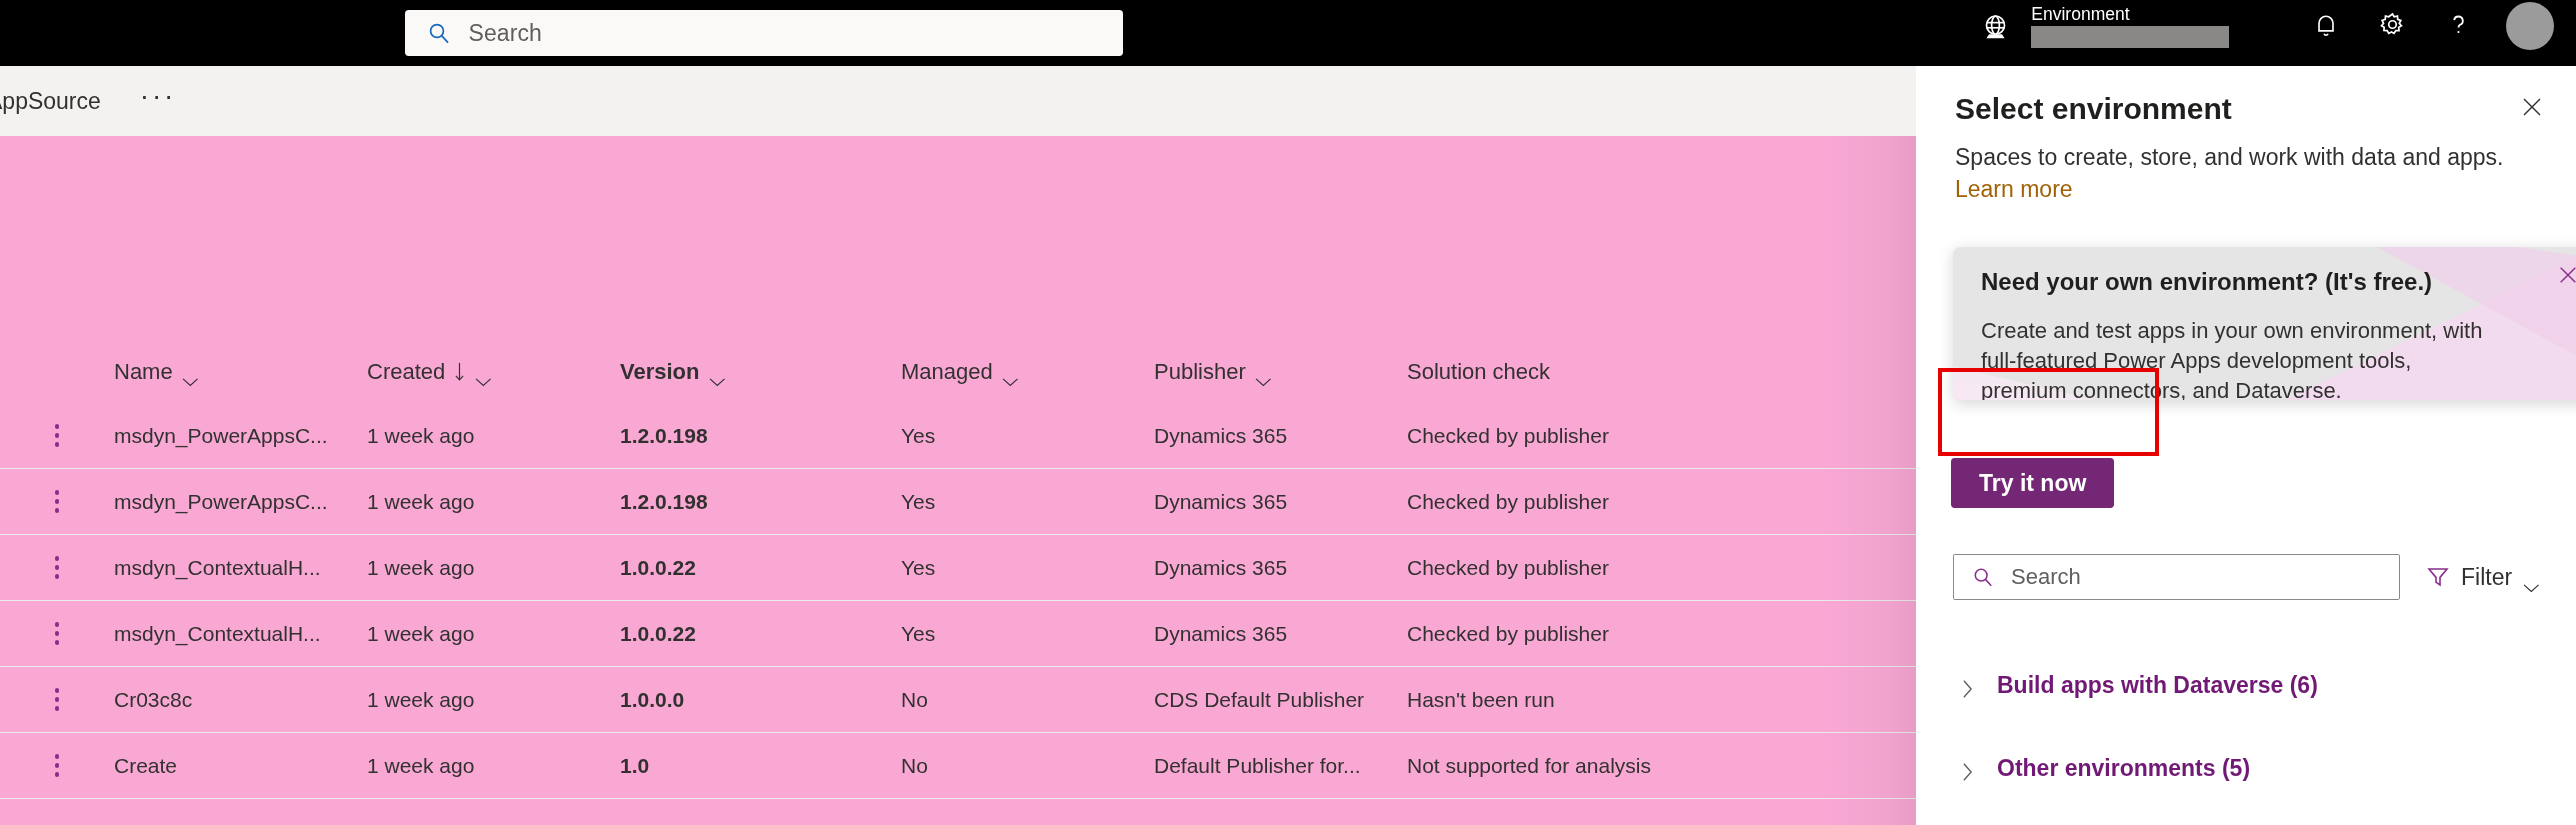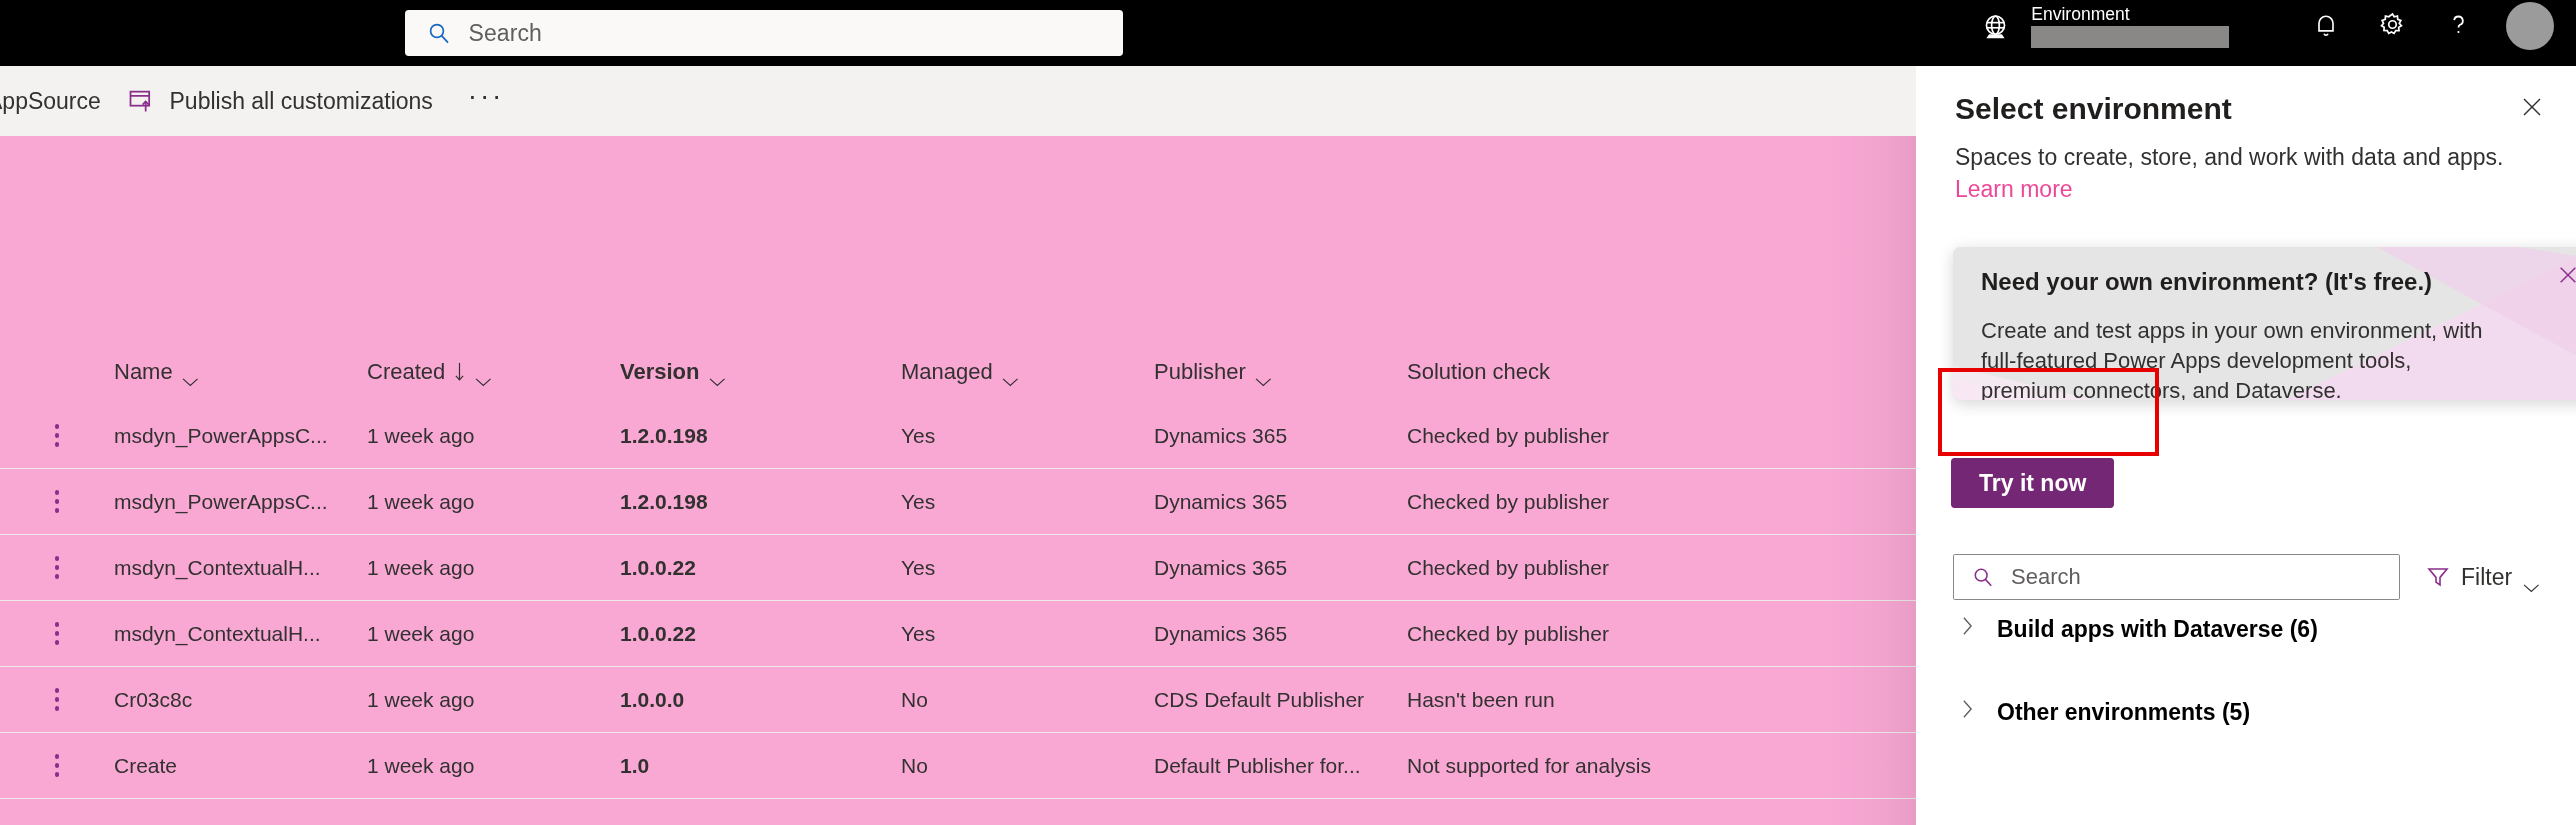--- a/index.html
+++ b/index.html
@@ -216,21 +216,21 @@
   }
   #panel-subtitle {
     font-size: 23px;
     color: #323130;
     line-height: 31px;
     margin: 0;
   }
   #panel-learnmore {
     display: inline-block;
     font-size: 23px;
-    color: #ec4899;
+    color: #a16207;
     line-height: 31px;
     margin-top: 1.8px;
     text-decoration: none;
   }
   #panel-close {
     position: absolute;
     right: 24px; top: 22px;
     width: 40px; height: 40px;
     display: flex;
     align-items: center;
@@ -342,23 +342,23 @@
   #panel-filter .funnel { width: 24px; height: 24px; flex:0 0 auto; }
 
   
   #panel-groups {
     position: absolute;
     left: 22px; top: 550px;
     width: 626px;
   }
   .group-row {
     display: flex;
-    align-items: flex-start;
+    align-items: flex-end;
     height: 83px;
-    color: #000000;
+    color: #701a75;
     font-size: 23px;
     font-weight: bold;
     cursor: pointer;
   }
   .group-row .gchev {
     width: 59px;
     flex: 0 0 59px;
     display: flex;
     align-items: center;
     justify-content: center;
@@ -427,31 +427,20 @@
 
     <span id="avatar"></span>
   </div>
 </div>
 
 <div id="command-bar">
   <span class="cmd-item" id="cmd-appsource">
     <span>AppSource</span>
   </span>
 
-  <span class="cmd-item" id="cmd-publish">
-    <span class="pubico">
-      <svg viewBox="0 0 24 24" width="28" height="28" fill="none" stroke="#8b2e8b" stroke-width="1.5">
-        <rect x="3" y="4" width="16" height="12"></rect>
-        <line x1="3" y1="7.6" x2="19" y2="7.6"></line>
-        <line x1="16" y1="21" x2="16" y2="12.5"></line>
-        <polyline points="13.4,15.1 16,12.4 18.6,15.1"></polyline>
-      </svg>
-    </span>
-    <span>Publish all customizations</span>
-  </span>
 
   <span class="cmd-item" id="cmd-overflow">···</span>
 </div>
 
 <div id="content-area">
 
   <div id="solutions-table">
 
     <div class="tbl-row" id="tbl-header">
       <span class="c-kebab"></span>

